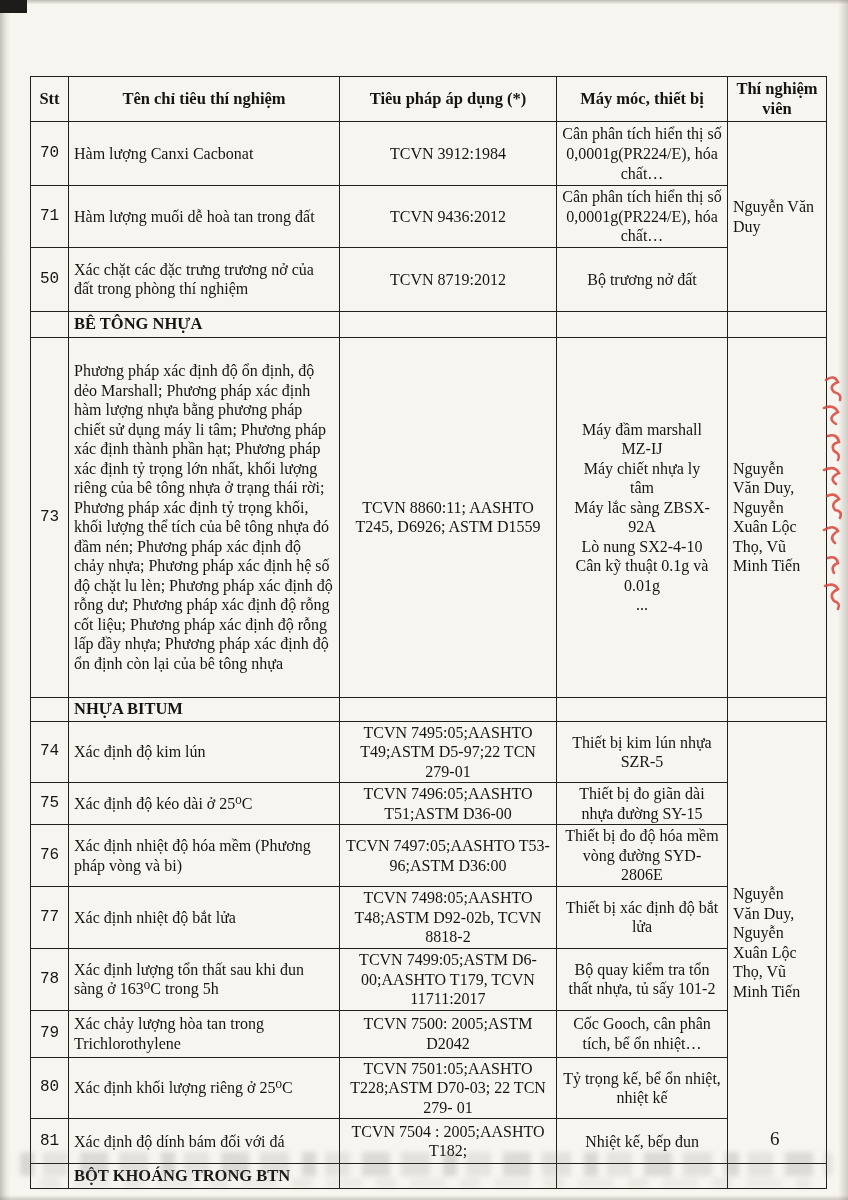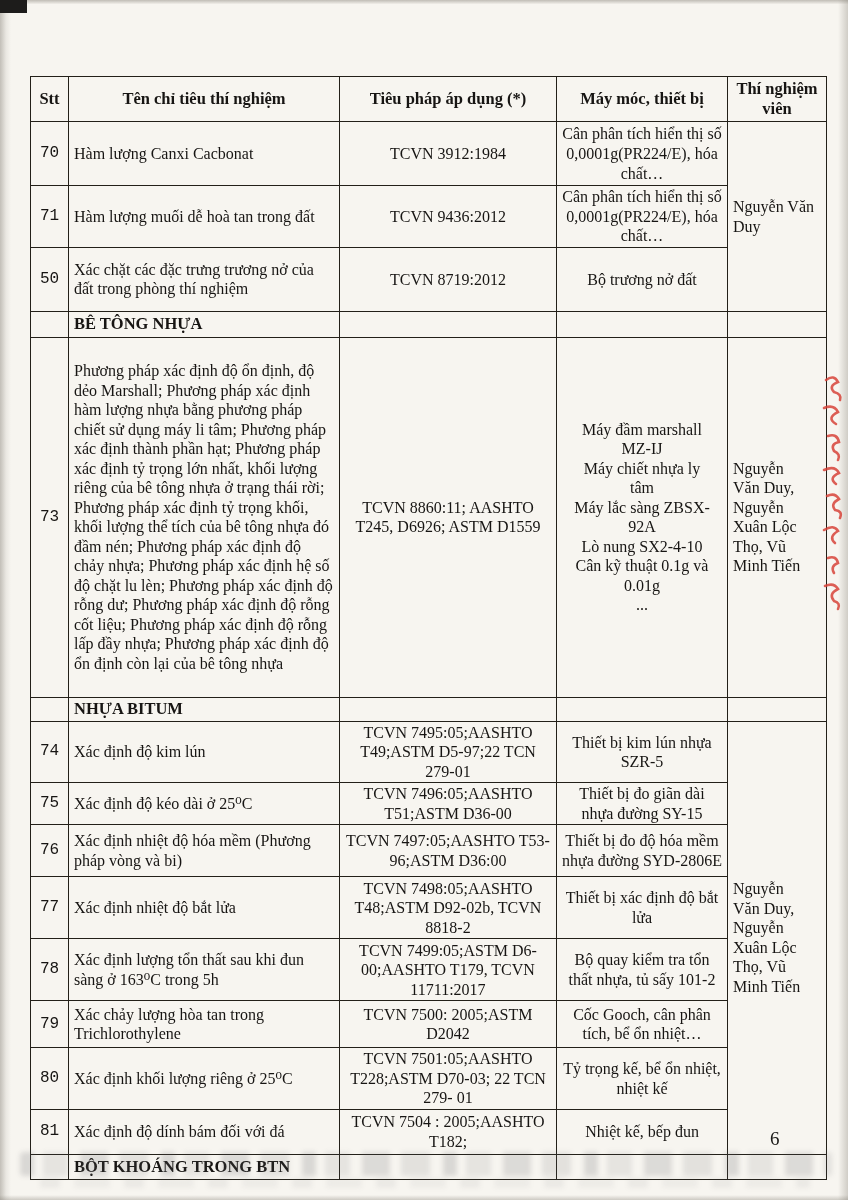--- a/index.html
+++ b/index.html
@@ -187,21 +187,21 @@
       <td class="c-stt">75</td>
       <td class="c-name">Xác định độ kéo dài ở 25⁰C</td>
       <td class="c-std">TCVN 7496:05;AASHTO T51;ASTM D36-00</td>
       <td class="c-eq">Thiết bị đo giãn dài nhựa đường SY-15</td>
     </tr>
 
     <tr style="height:52px">
       <td class="c-stt">76</td>
       <td class="c-name">Xác định nhiệt độ hóa mềm (Phương pháp vòng và bi)</td>
       <td class="c-std">TCVN 7497:05;AASHTO T53-96;ASTM D36:00</td>
-      <td class="c-eq">Thiết bị đo độ hóa mềm nhựa đường SYD-2806E</td>
+      <td class="c-eq">Thiết bị đo độ hóa mềm vòng đường SYD-2806E</td>
     </tr>
 
     <tr style="height:62px">
       <td class="c-stt">77</td>
       <td class="c-name">Xác định nhiệt độ bắt lửa</td>
       <td class="c-std">TCVN 7498:05;AASHTO T48;ASTM D92-02b, TCVN 8818-2</td>
       <td class="c-eq">Thiết bị xác định độ bắt lửa</td>
     </tr>
 
     <tr style="height:62px">

